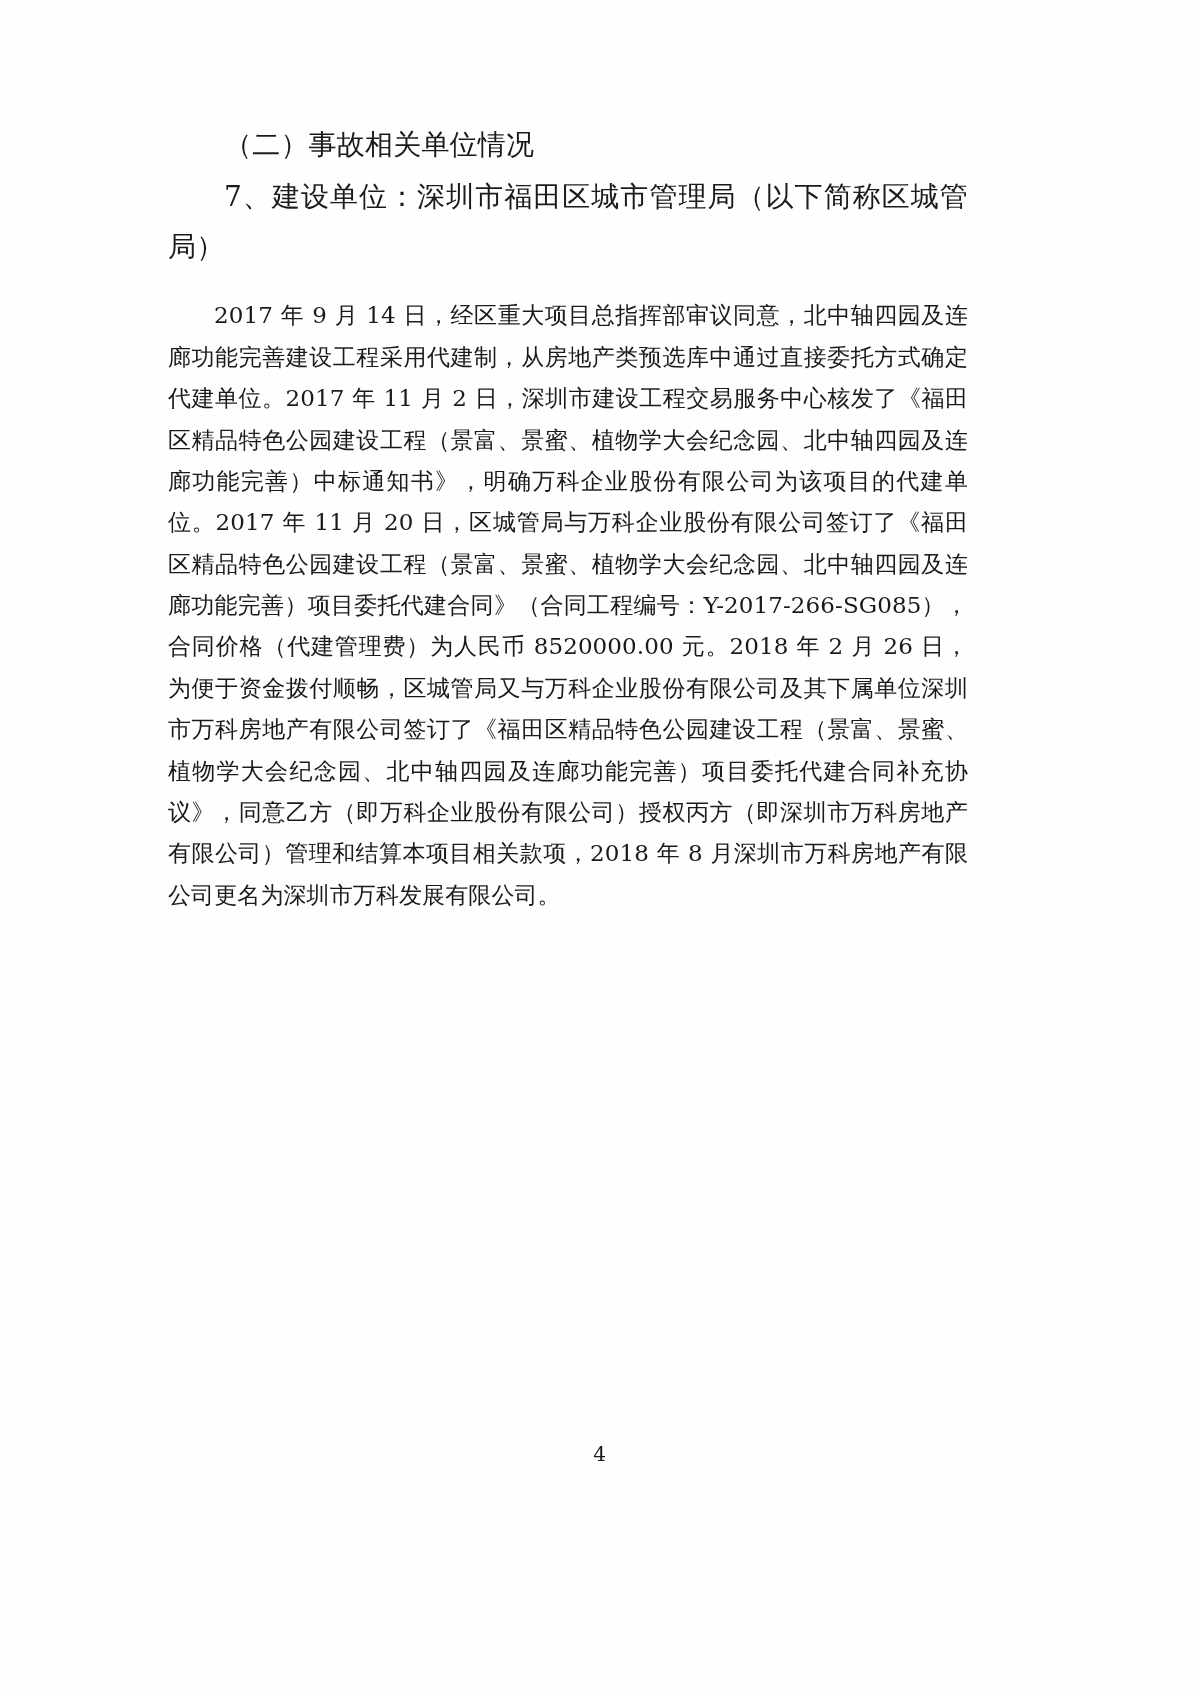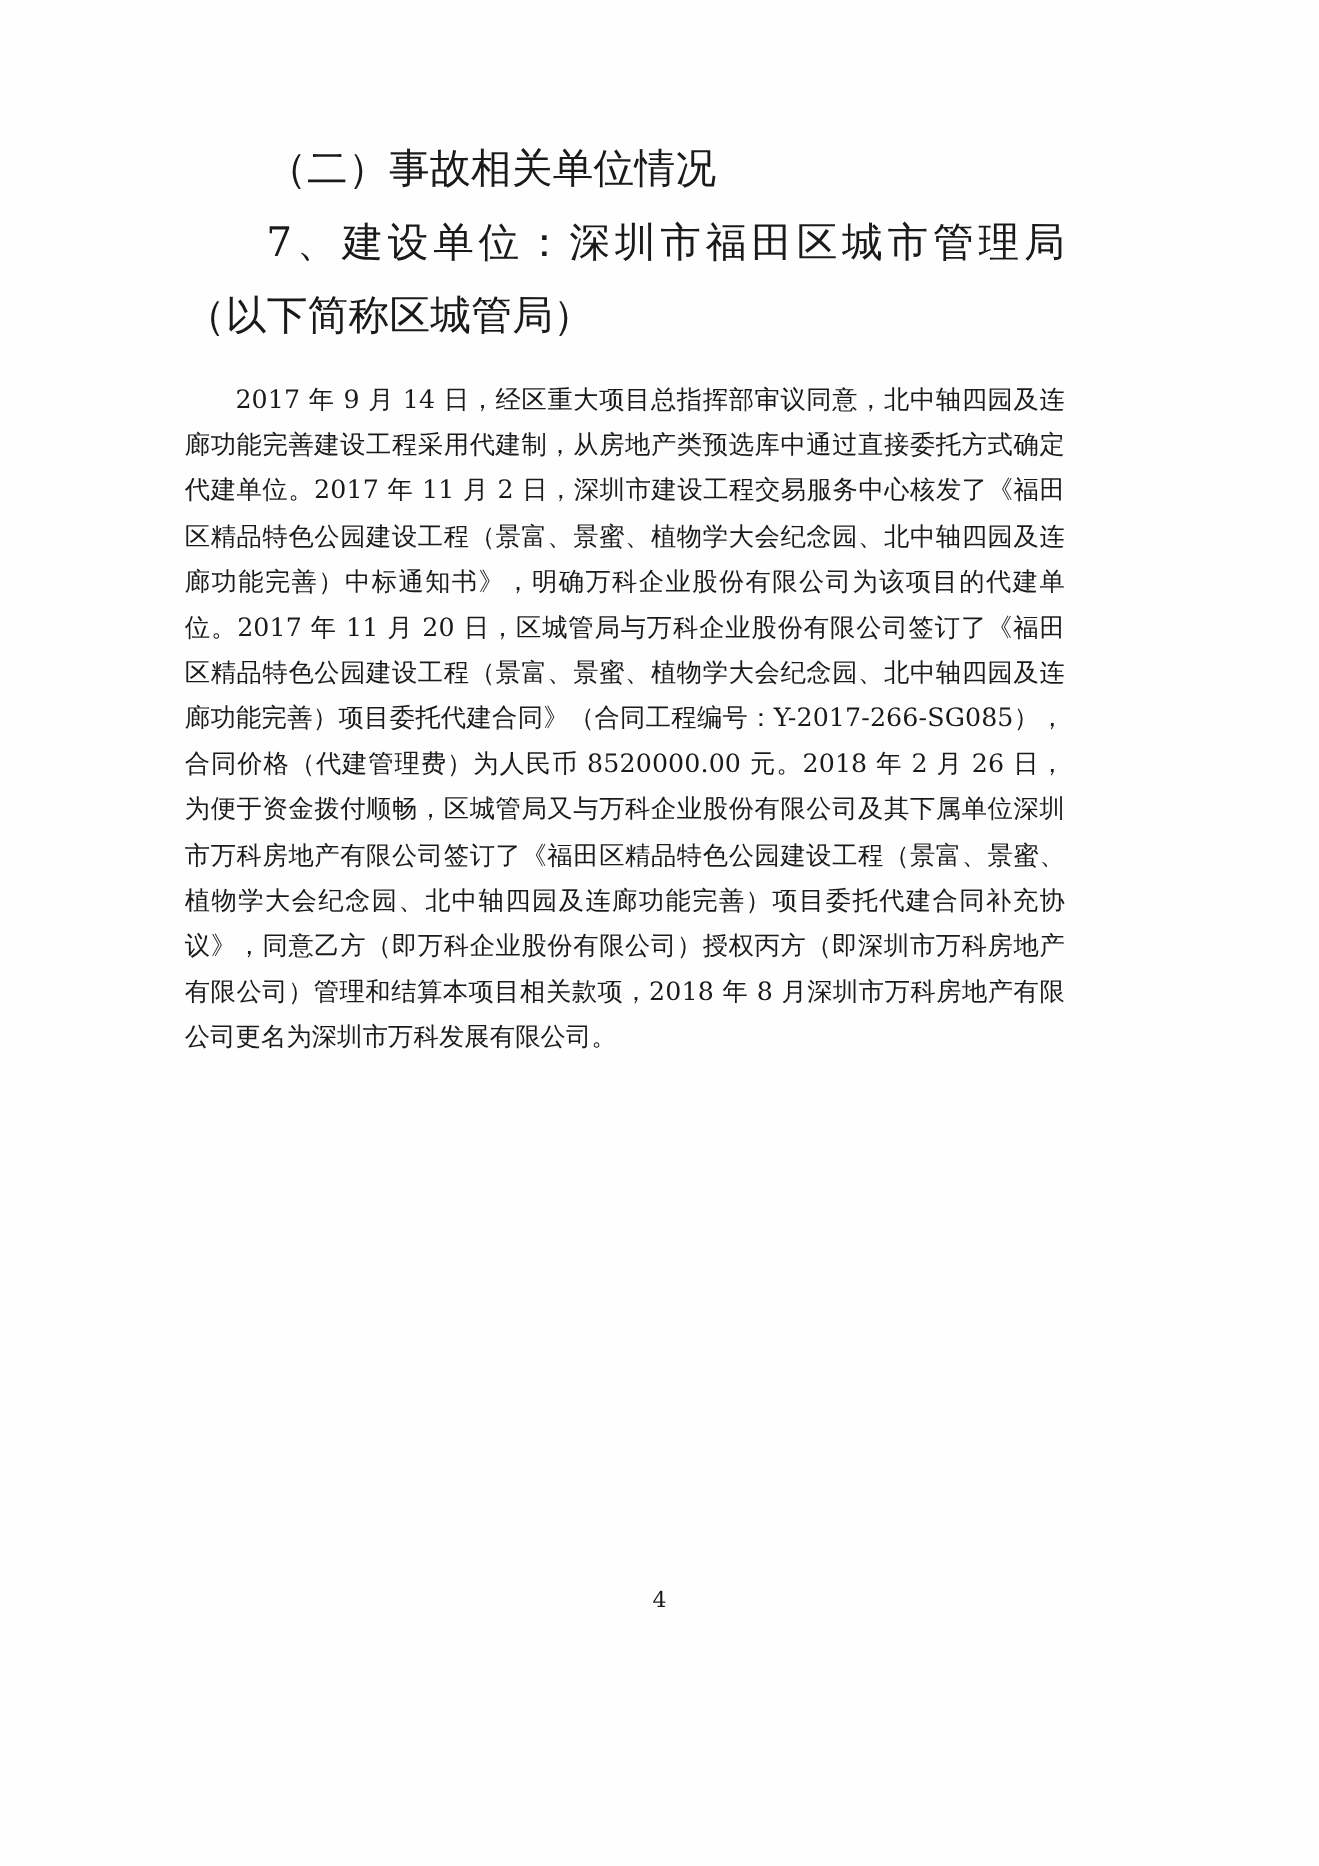--- a/index.html
+++ b/index.html
@@ -23,21 +23,21 @@
     height: 1696px;
     background: #fefefe;
   }
   .content {
     position: absolute;
     left: 168px;
     top: 120px;
     width: 800px;
   }
   .para {
-    font-size: 37px;
+    font-size: 28px;
     line-height: 1.79;
     text-align: justify;
     text-justify: inter-ideograph;
     margin: 0 0 0 0;
     letter-spacing: 0.2px;
   }
   .para.indent {
     text-indent: 2em;
   }
   .para + .para {

